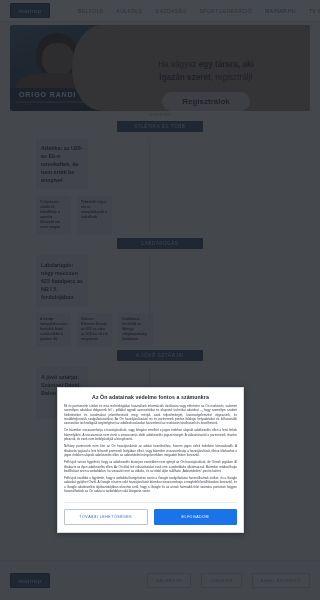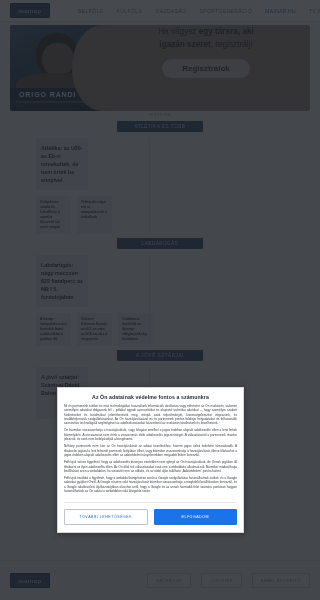--- a/index.html
+++ b/index.html
@@ -107,21 +107,21 @@
     letter-spacing: .9px;
     padding: 3px 8px 3px 9px;
   }
   .hero-panel {
     flex: 1;
     background: #b0866c;
     position: relative;
     display: flex;
     flex-direction: column;
     align-items: center;
-    justify-content: flex-start;
+    justify-content: flex-end;
     gap: 8px;
   }
   .hero-panel:before {
     content: "";
     position: absolute;
     left: -30px; top: 0; bottom: 0;
     width: 60px;
     background: #b0866c;
     border-radius: 50%;
   }

